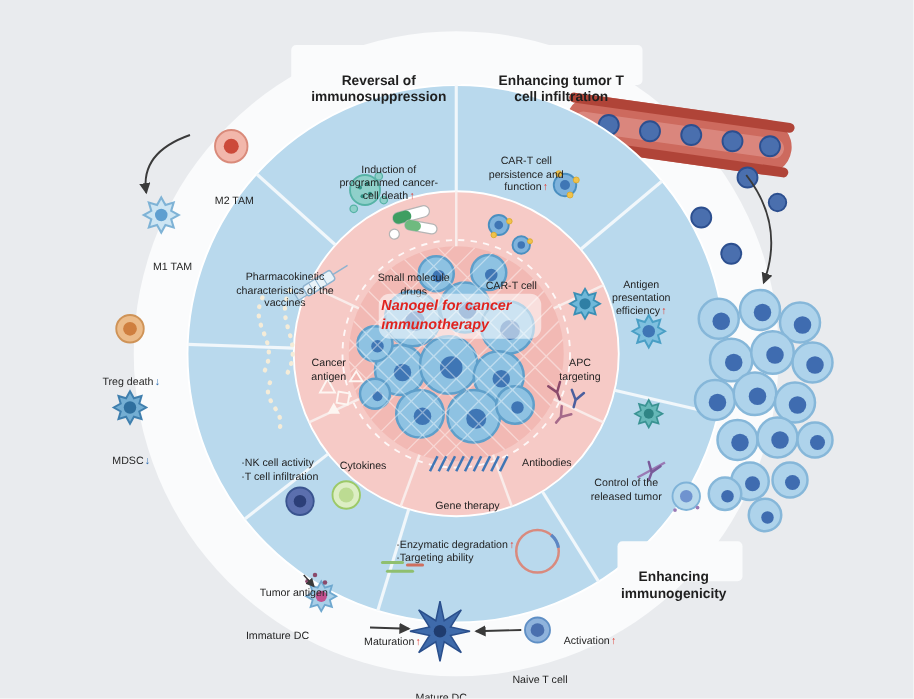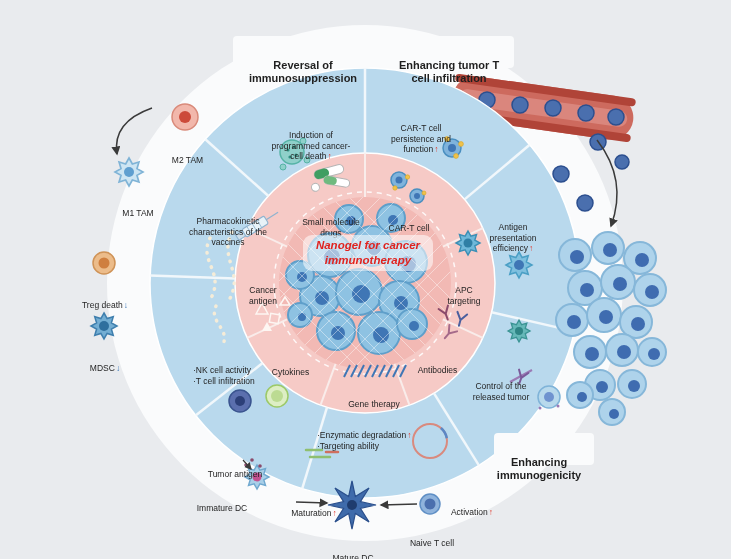--- a/index.html
+++ b/index.html
@@ -14,21 +14,21 @@
     text-align:center;
     margin-top:20px;
   }
   .lbl.ta-left{text-align:left;}
   .hdr{font-weight:700;font-size:11px;line-height:1.2;}
   .up{color:var(--arrow-up,#e03c31);font-weight:700;margin-left:1px;}
   .down{color:var(--arrow-down,#2f6fb3);font-weight:700;margin-left:1px;}
   #title{
     position:absolute;left:303px;top:235px;width:126px;
     font-style:italic;font-weight:700;font-size:11.5px;line-height:1.3;
-    color:var(--title-red,#e0231f);text-align:center;
+    color:var(--title-red,#e0231f);
     background:rgba(255,255,255,.55);border-radius:9px;padding:3px 2px;
   }
 </style>
 </head>
 <body>
 
 <div class="stage">
 
 <svg width="731" height="559" viewBox="0 0 731 559">
   <defs>

